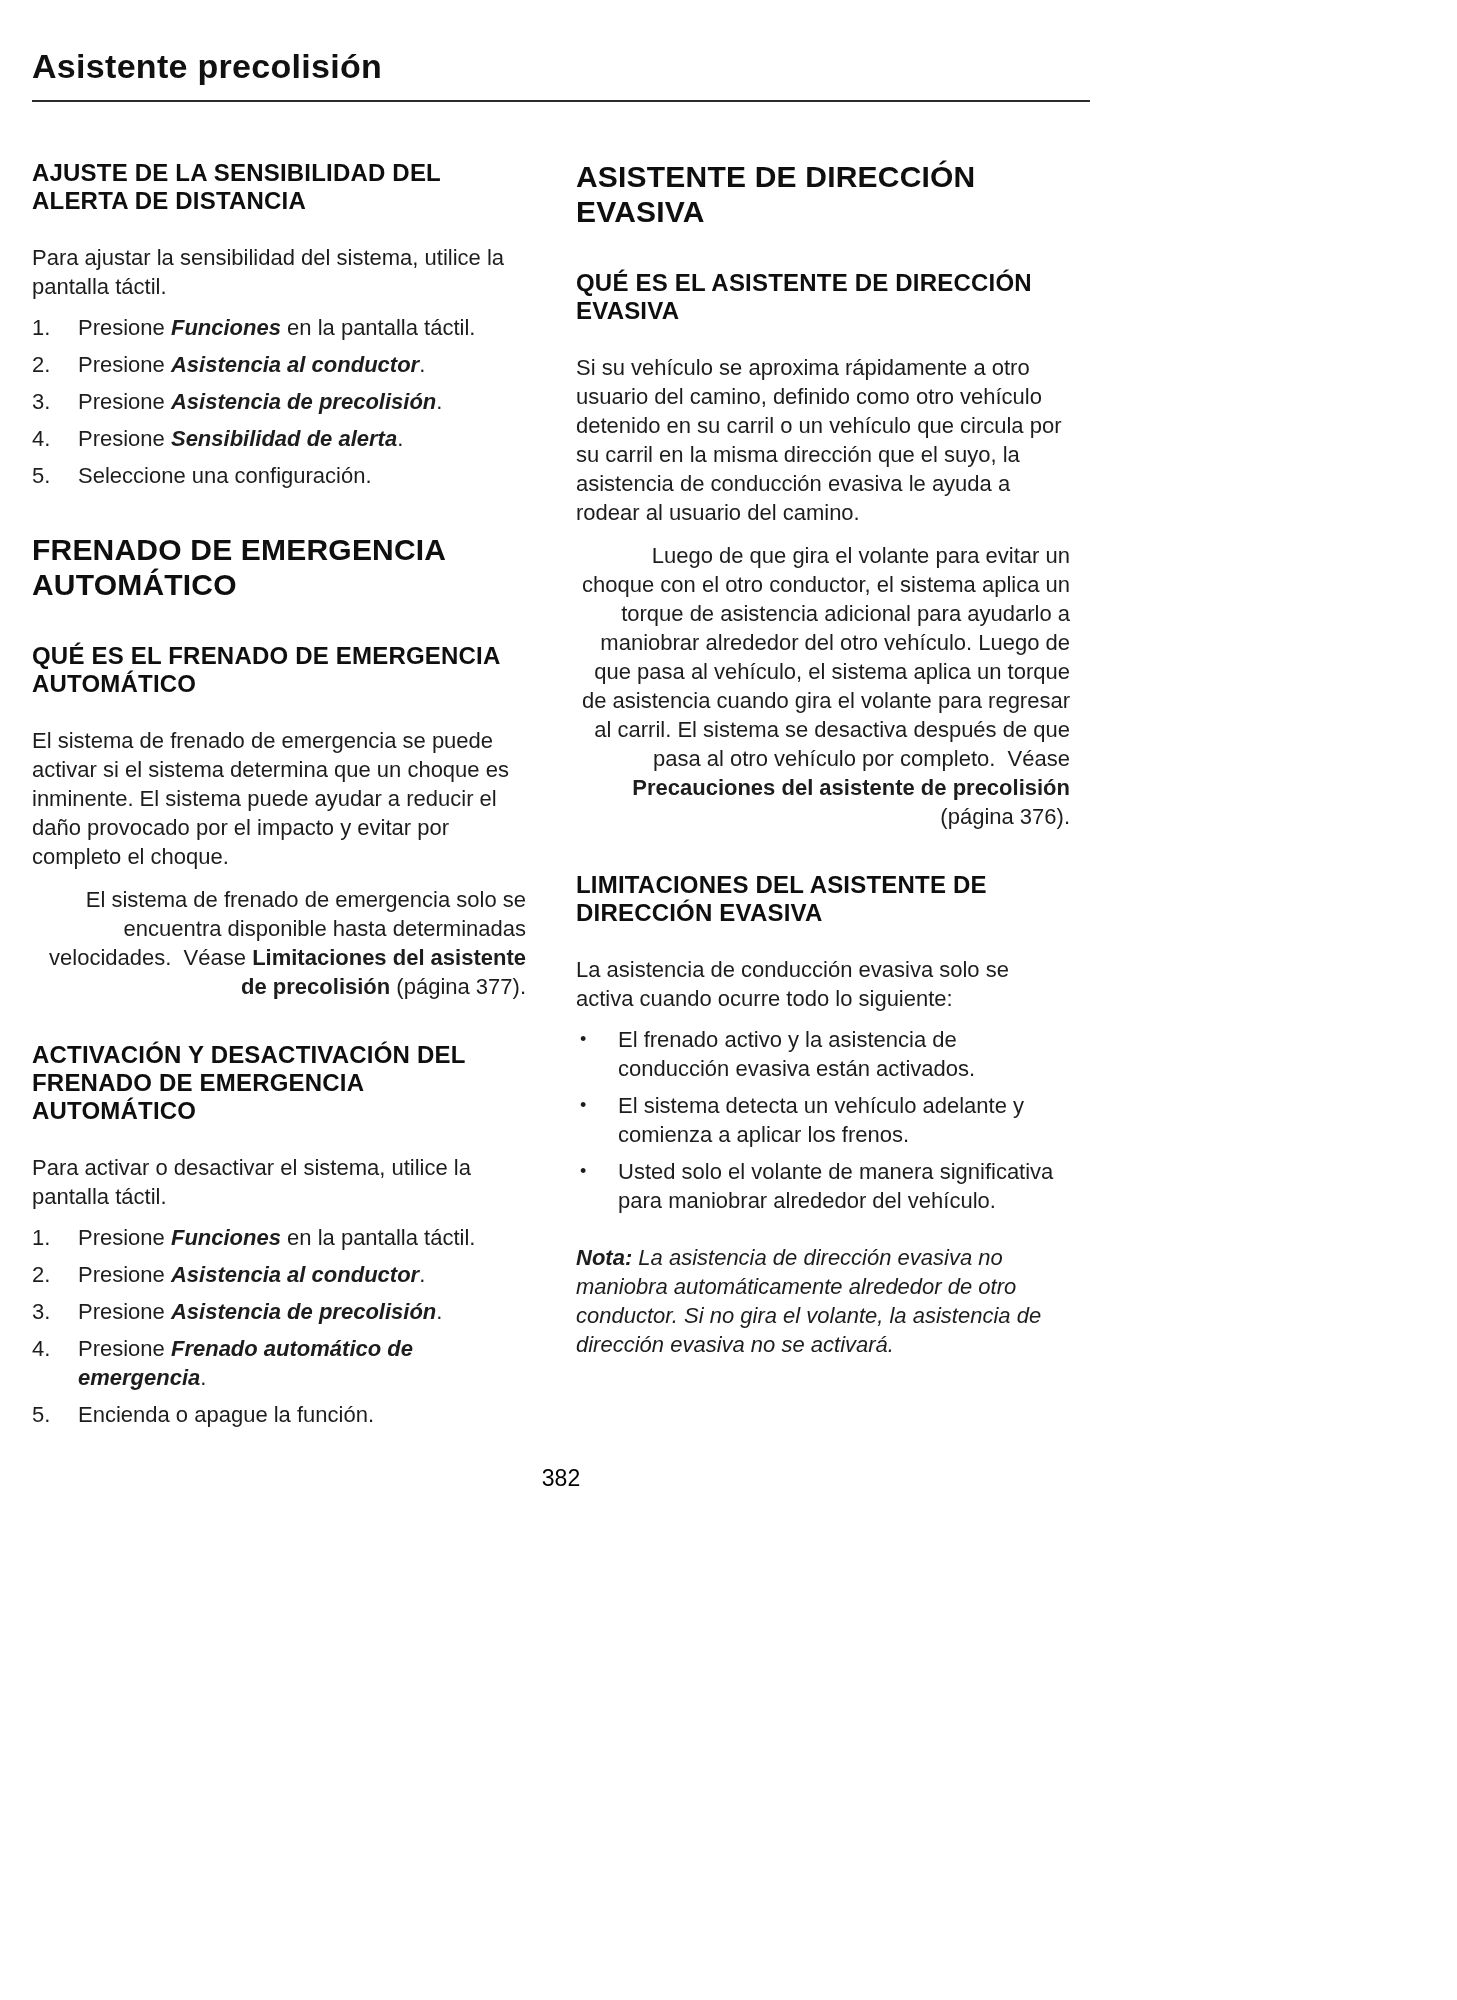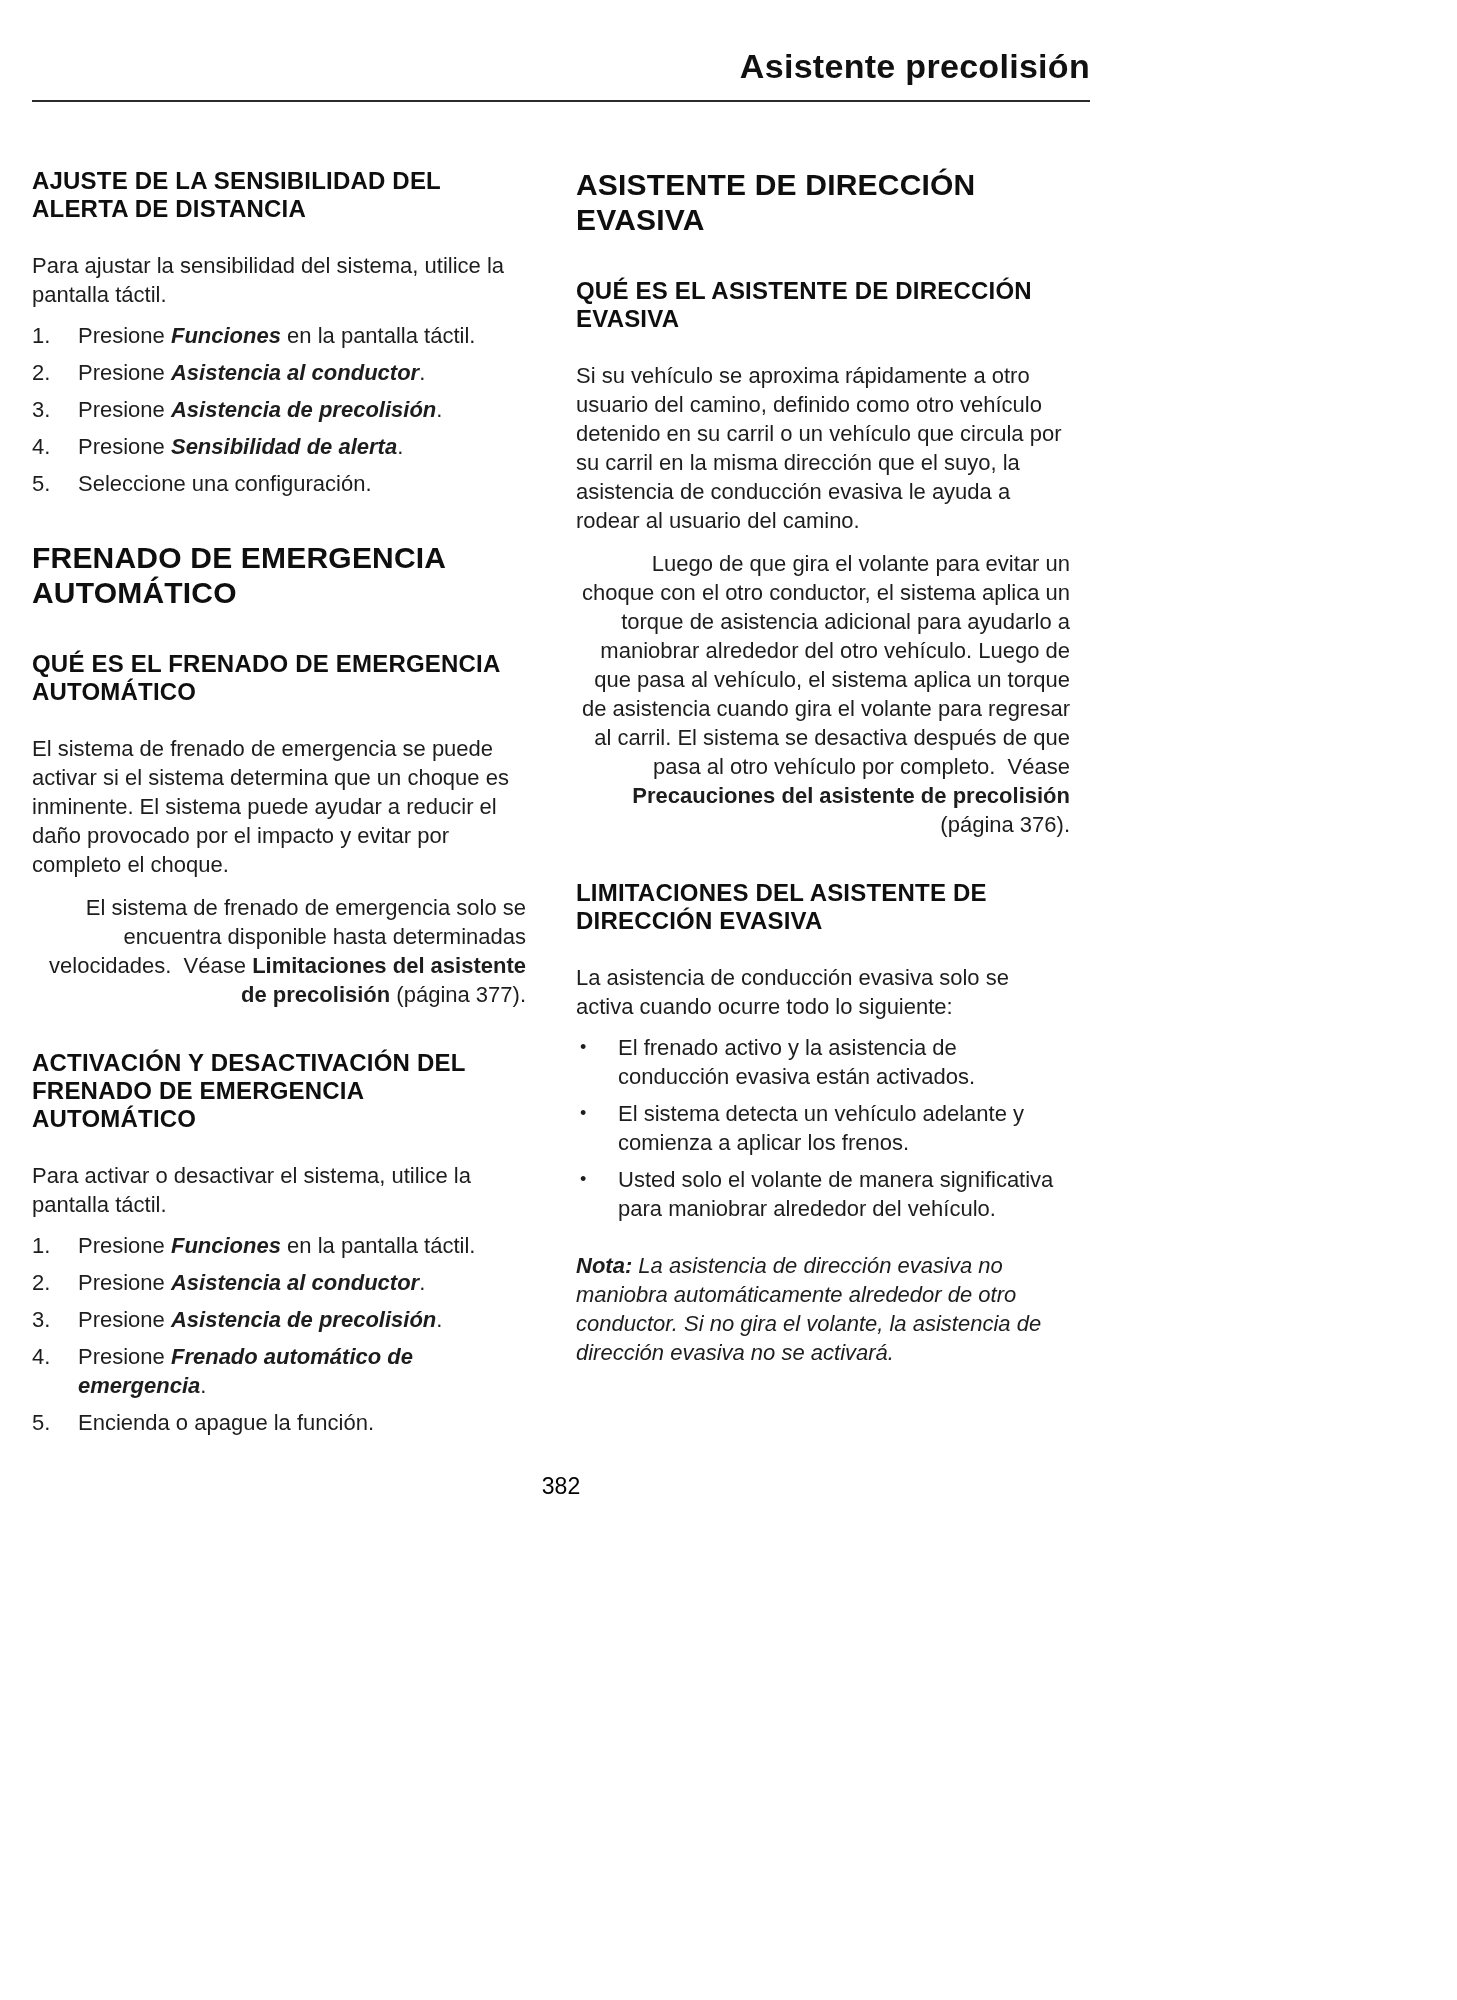--- a/index.html
+++ b/index.html
@@ -14,21 +14,21 @@
     font-family: "Liberation Sans", "DejaVu Sans", sans-serif;
     color: #1d1d1d;
   }
   .page {
     box-sizing: border-box;
     width: 1090px;
     padding: 46px 0 0 32px;
   }
   .page-title {
     margin: 0;
-    text-align: right;
+    text-align: left;
     font-size: 34px;
     line-height: 40px;
     font-weight: bold;
     color: #111111;
     letter-spacing: 0.3px;
   }
   .title-rule {
     margin-top: 14px;
     border: 0;
     border-top: 2px solid #2b2b2b;
@@ -54,21 +54,21 @@
   }
   h3.sec-heading {
     margin: 40px 0 0 0;
     font-size: 24px;
     line-height: 28px;
     font-weight: bold;
     color: #0f0f0f;
     letter-spacing: 0.2px;
   }
   .col > :first-child {
-    margin-top: 13px;
+    margin-top: 5px;
   }
   p.body-text {
     margin: 28px 0 0 0;
     font-size: 22px;
     line-height: 29px;
     white-space: pre-wrap;
   }
   p.body-text + p.body-text {
     margin-top: 14px;
     text-align: right;

